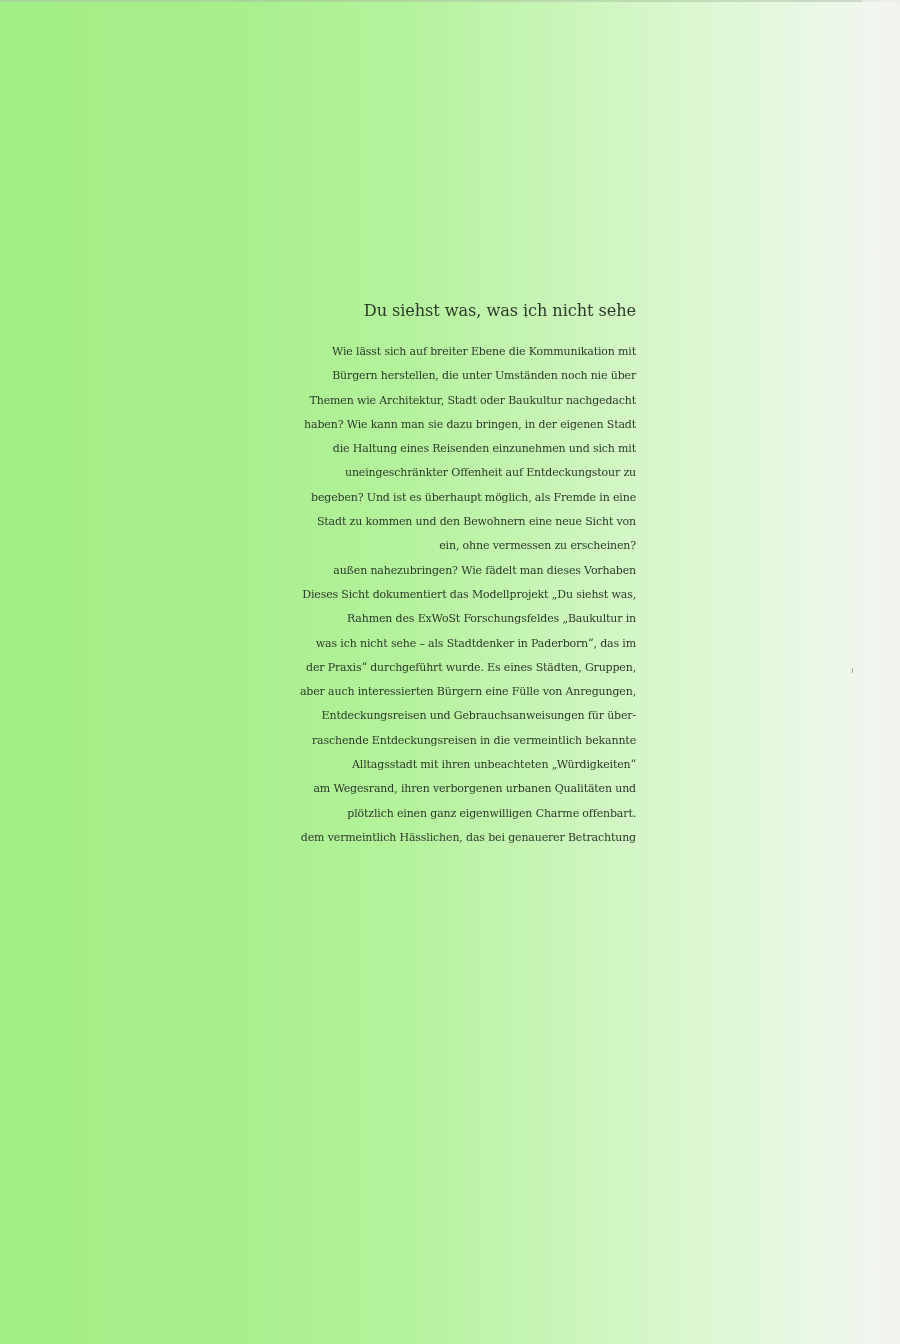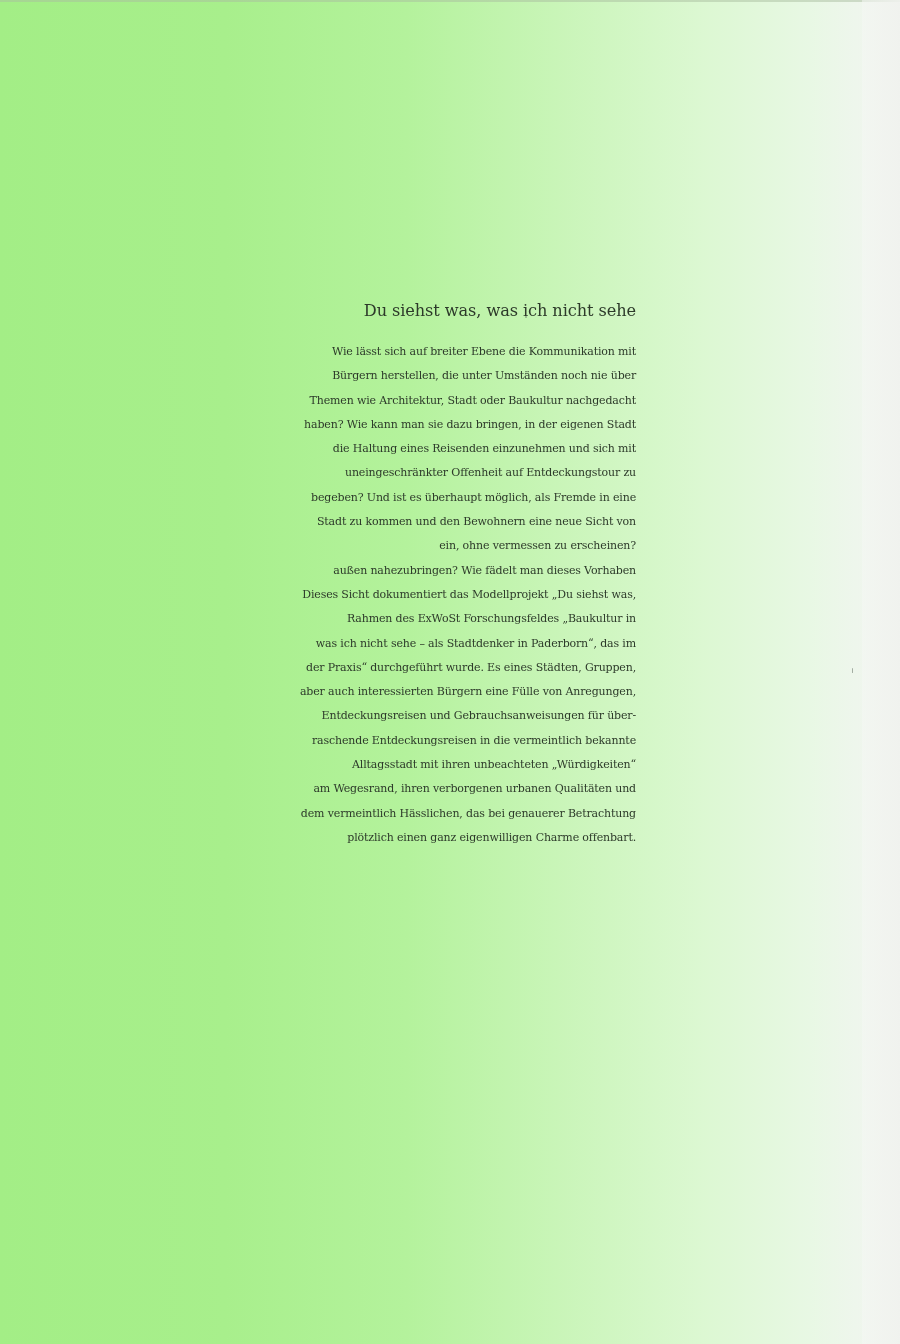--- a/index.html
+++ b/index.html
@@ -99,16 +99,16 @@
   <p class="para">
     <span class="line">Dieses Sicht dokumentiert das Modellprojekt „Du siehst was,</span>
     <span class="line">Rahmen des ExWoSt Forschungsfeldes „Baukultur in</span>
     <span class="line">was ich nicht sehe – als Stadtdenker in Paderborn“, das im</span>
     <span class="line">der Praxis“ durchgeführt wurde. Es eines Städten, Gruppen,</span>
     <span class="line">aber auch interessierten Bürgern eine Fülle von Anregungen,</span>
     <span class="line">Entdeckungsreisen und Gebrauchsanweisungen für über-</span>
     <span class="line">raschende Entdeckungsreisen in die vermeintlich bekannte</span>
     <span class="line">Alltagsstadt mit ihren unbeachteten „Würdigkeiten“</span>
     <span class="line">am Wegesrand, ihren verborgenen urbanen Qualitäten und</span>
+    <span class="line">plötzlich einen ganz eigenwilligen Charme offenbart.</span>
     <span class="line">dem vermeintlich Hässlichen, das bei genauerer Betrachtung</span>
-    <span class="line">plötzlich einen ganz eigenwilligen Charme offenbart.</span>
   </p>
 </div>
 
 </body></html>

